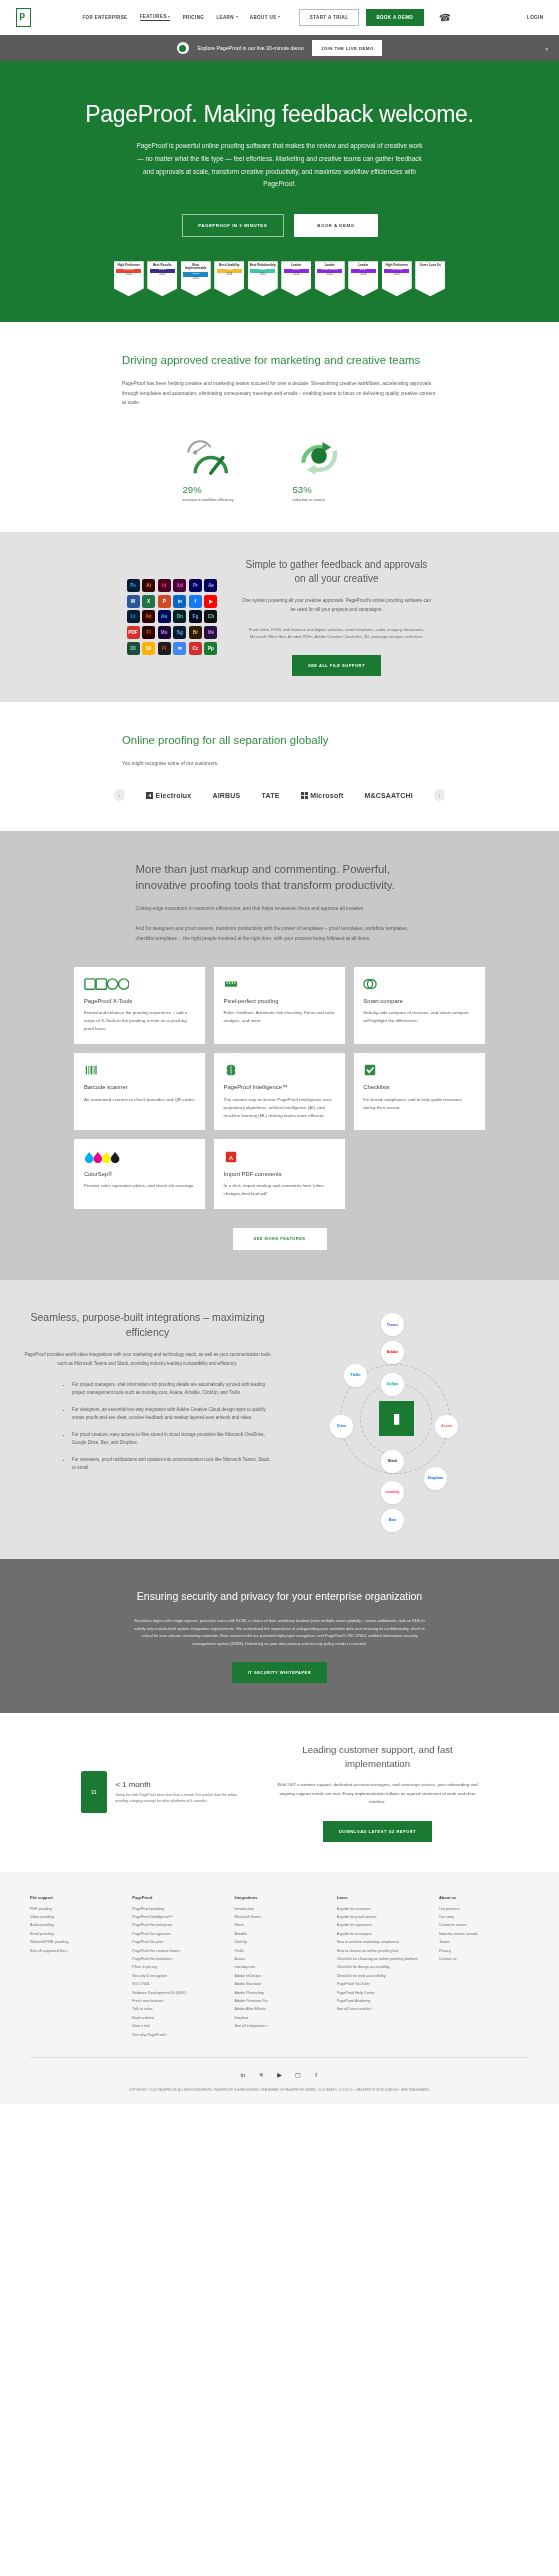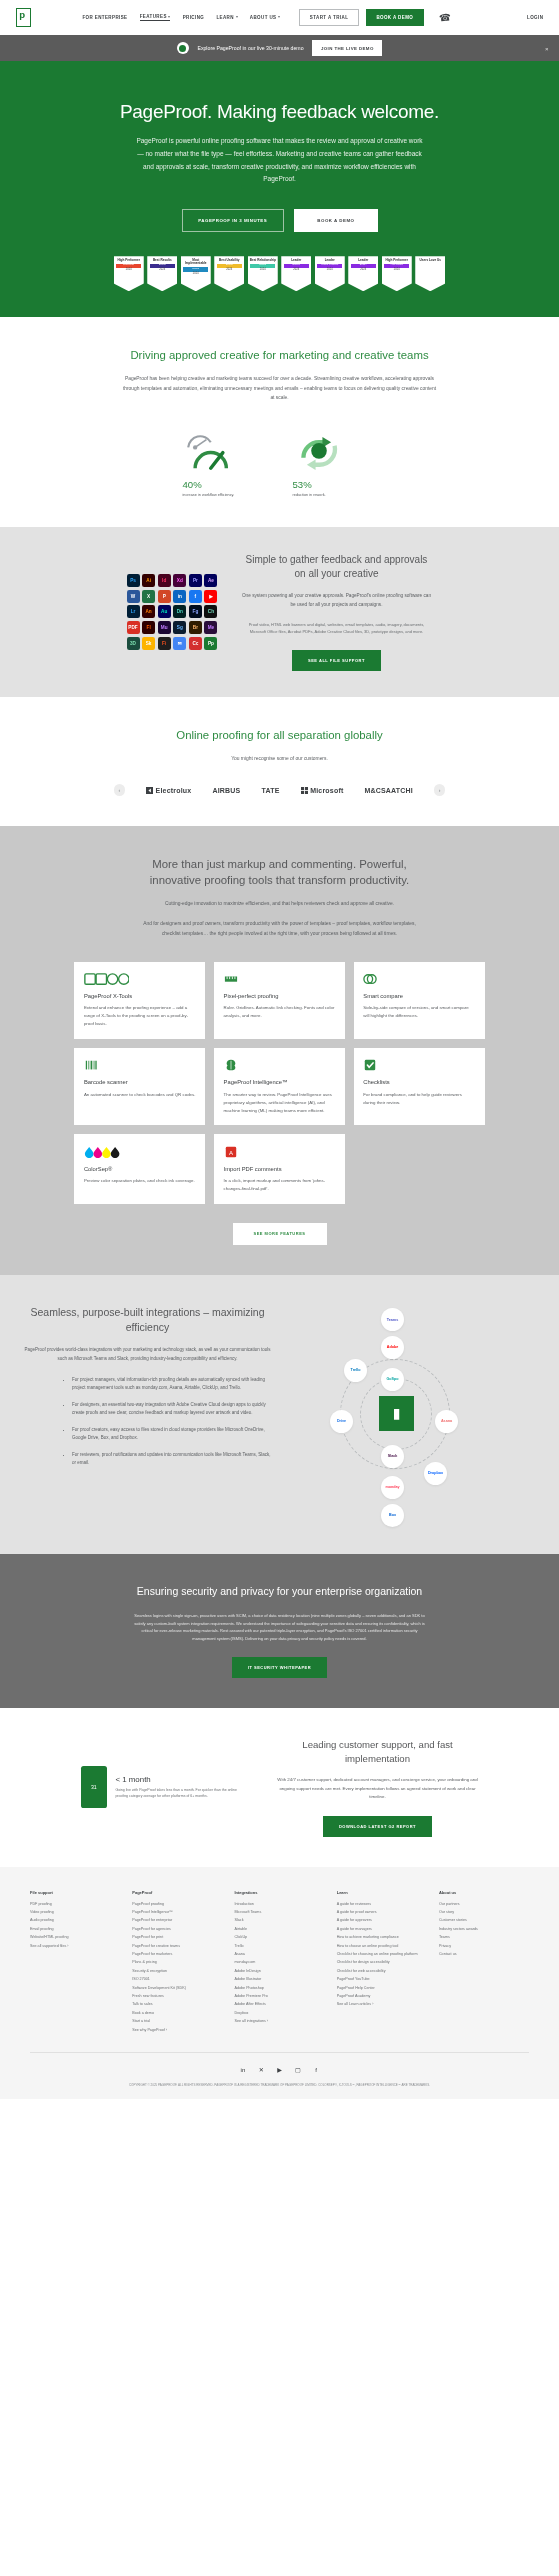--- a/index.html
+++ b/index.html
@@ -54,21 +54,21 @@
   .announce-logo i { display:block; width:7px; height:7px; border-radius:50%; background:#1b7a32; }
   .announce-text { color: #fff; font-size: 5.2px; }
   .announce-btn {
     background: #fff; color: #3d4043; border: none; padding: 5.2px 8.7px;
     font-size: 4.4px; font-weight: 700; letter-spacing: 0.4px; text-transform: uppercase; cursor: pointer;
   }
   .announce-close { position: absolute; right: 10.5px; color: #dcdcdc; font-size: 6.1px; cursor: pointer; }
 
   
   .hero { background: #1b7a32; padding: 40px 0 26px; text-align: center; }
-  .hero h1 { color: #fff; font-size: 19px; font-weight: 400; letter-spacing: -0.3px; margin-bottom: 12.2px; }
+  .hero h1 { color: #fff; font-size: 23px; font-weight: 400; letter-spacing: -0.3px; margin-bottom: 12.2px; }
   .hero p { color: #e8f1e9; font-size: 6.5px; line-height: 1.95; max-width: 288px; margin: 0 auto; }
   .hero-btns { display: flex; justify-content: center; gap: 10.5px; margin-top: 23px; }
   .btn-ghost {
     border: 0.9px solid #9ec3a5; color: #fff; background: transparent;
     font-size: 4.4px; font-weight: 700; letter-spacing: 0.5px; text-transform: uppercase;
     padding: 7.9px 15.7px; cursor: pointer;
   }
   .btn-white {
     background: #fff; color: #3d4043; border: none;
     font-size: 4.4px; font-weight: 700; letter-spacing: 0.5px; text-transform: uppercase;
@@ -81,21 +81,21 @@
     clip-path: polygon(0 0,100% 0,100% 78%,50% 100%,0 78%);
     height: 35px;
   }
   .badge .bdot { width: 4.4px; height: 4.4px; border-radius: 0.9px; margin: 0.9px auto 1.7px; }
   .badge .btitle { font-weight: 700; font-size: 3.1px; display: block; }
   .badge .bband { display: block; color: #fff; font-size: 2.4px; padding: 0.9px 0; margin: 1.3px 0.9px; }
   .badge .byear { display: block; font-size: 2.6px; color: #444; }
 
   
   .section { padding: 30px 0; }
-  .wrap { max-width: 315px; margin: 0 auto; text-align: center; }
+  .wrap { max-width: 315px; margin: 0 auto; text-align: left; }
   h2.green { color: #2f8c43; font-size: 11.4px; font-weight: 400; line-height: 1.45; }
   h2.dark { color: #58595b; font-size: 11.4px; font-weight: 400; line-height: 1.45; }
   .lede { font-size: 4.9px; color: #5a5d60; line-height: 1.95; margin-top: 10.5px; }
   .bg-white { background: #fff; }
   .bg-light { background: #e2e2e2; }
   .bg-grey { background: #c8c8c8; }
 
   
   .stats { display: flex; justify-content: center; gap: 26px; margin-top: 24.5px; }
   .stat { width: 84px; text-align: left; }
@@ -267,21 +267,21 @@
         <div class="stat">
           <div class="stat-art">
             <svg width="52" height="44" viewBox="0 0 60 50">
               <path d="M6 22a14 14 0 0 1 26-6" fill="none" stroke="#9aa0a6" stroke-width="2.5"></path>
               <circle cx="14" cy="22" r="2.5" fill="#9aa0a6"></circle>
               <path d="M14 22 L27 13" stroke="#9aa0a6" stroke-width="2"></path>
               <path d="M14 46a18 18 0 1 1 36 0" fill="none" stroke="#2f8c43" stroke-width="4"></path>
               <path d="M32 46 L46 28" stroke="#1b7a32" stroke-width="4" stroke-linecap="round"></path>
             </svg>
           </div>
-          <div class="stat-num">40%</div>
+          <div class="stat-num">29%</div>
           <div class="stat-label">increase in workflow efficiency.</div>
         </div>
         <div class="stat">
           <div class="stat-art">
             <svg width="52" height="44" viewBox="0 0 60 50">
               <path d="M12 34a18 18 0 0 1 18-18l6 0" fill="none" stroke="#6cc47d" stroke-width="5"></path>
               <path d="M34 10 L44 16 L34 22 Z" fill="#2f8c43"></path>
               <path d="M48 20a18 18 0 0 1-18 22l-6 0" fill="none" stroke="#b7e0bf" stroke-width="5"></path>
               <path d="M26 36 L16 42 L26 48 Z" fill="#b7e0bf"></path>
               <circle cx="30" cy="26" r="9" fill="#1b7a32"></circle>

